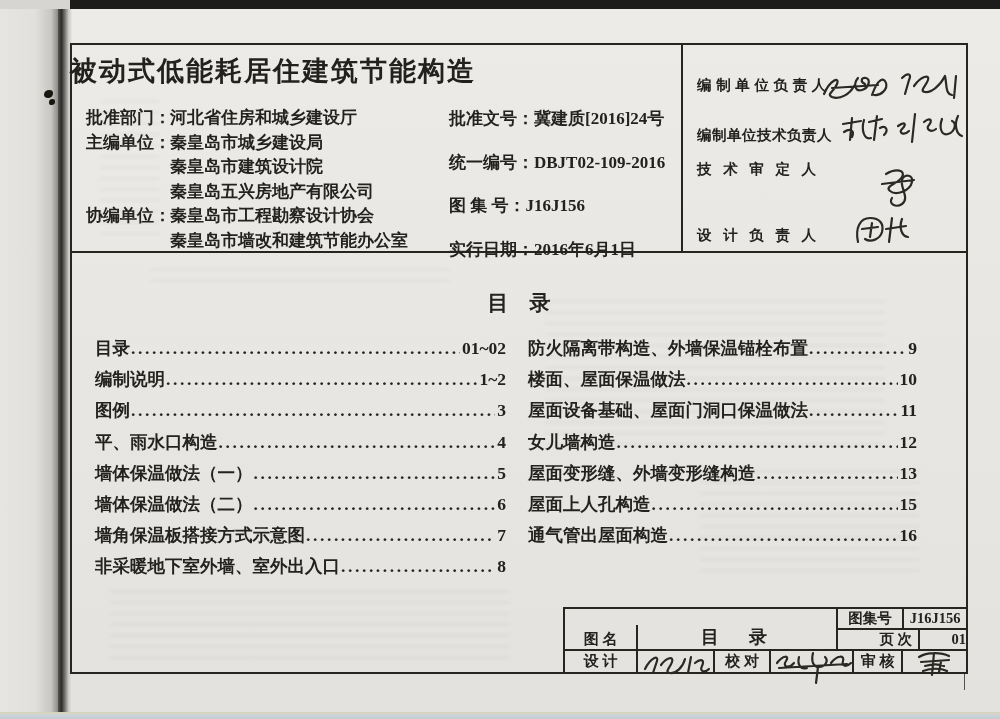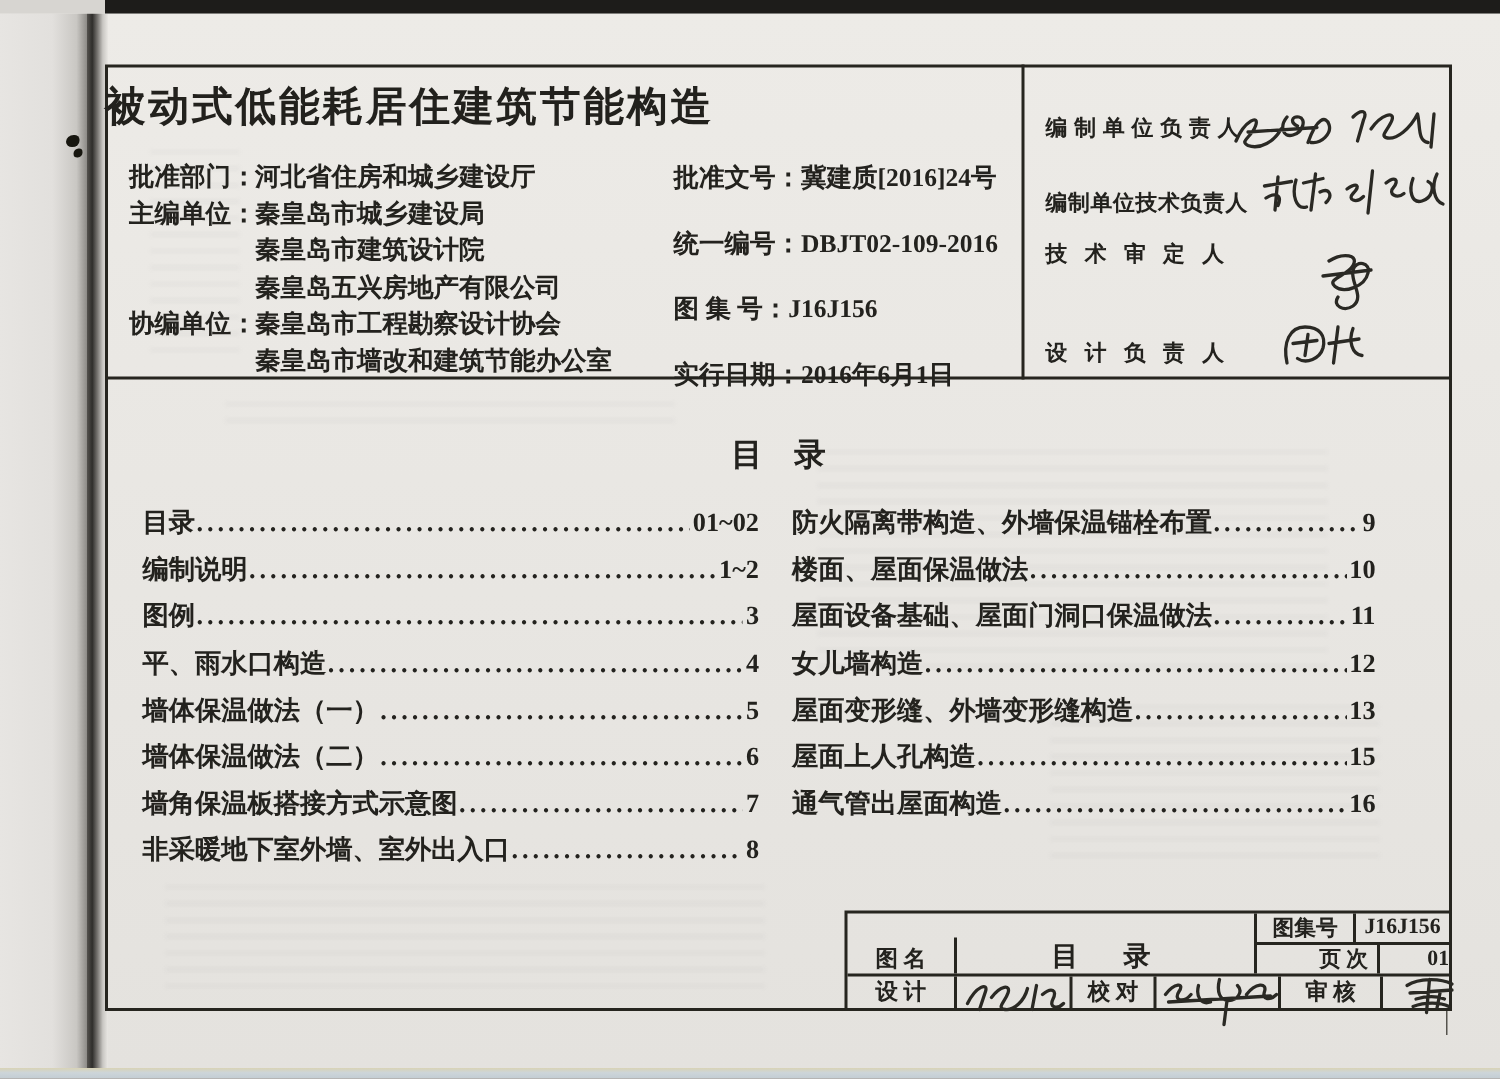--- a/index.html
+++ b/index.html
@@ -254,21 +254,21 @@
         <svg class="sig" style="left:3px; top:-4px;" width="72" height="30" viewBox="0 0 72 30" aria-label="王赢权">
           <path d="M4,22 C10,10 18,8 16,14 L12,26 M20,18 C26,10 33,9 31,15 C29,21 23,25 29,26 C35,27 42,20 44,12 M50,10 L47,26 M54,16 C60,11 64,13 61,19 C58,25 64,26 68,22"></path>
         </svg>
       </div>
       <div class="tb-cell bl" style="width:56px;">校 对</div>
       <div class="tb-cell bl tb-sigcell" style="width:83px;">
         <svg class="sig" style="left:2px; top:-4px;" width="80" height="38" viewBox="0 0 80 38" aria-label="郑峪娇">
           <path d="M4,16 C10,8 17,8 13,14 C9,20 16,22 21,16 M26,10 C24,18 28,23 34,21 M40,6 C38,14 40,20 46,20 C52,20 56,14 52,10 M58,16 C64,8 72,8 70,14 C68,20 74,20 78,16 M6,21 L74,17 M45,20 L43,36"></path>
         </svg>
       </div>
-      <div class="tb-cell bl" style="width:68px;">审 核</div>
+      <div class="tb-cell bl" style="width:49px;">审 核</div>
       <div class="tb-cell bl tb-sigcell" style="flex:1;">
         <svg class="sig" style="left:8px; top:-3px;" width="48" height="30" viewBox="0 0 48 30" aria-label="雷岩">
           <path d="M8,9 C16,4 30,4 38,8 M10,14 L38,12 M14,18 C21,16 28,16 33,18 M12,23 C20,20 30,20 36,23 M23,5 L21,27 M30,14 L28,24"></path>
         </svg>
       </div>
     </div>
   </div>
 
 </div>
 

